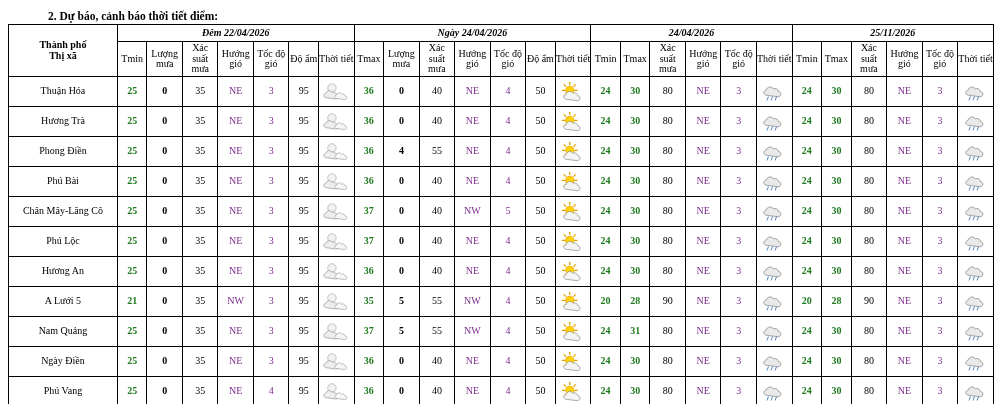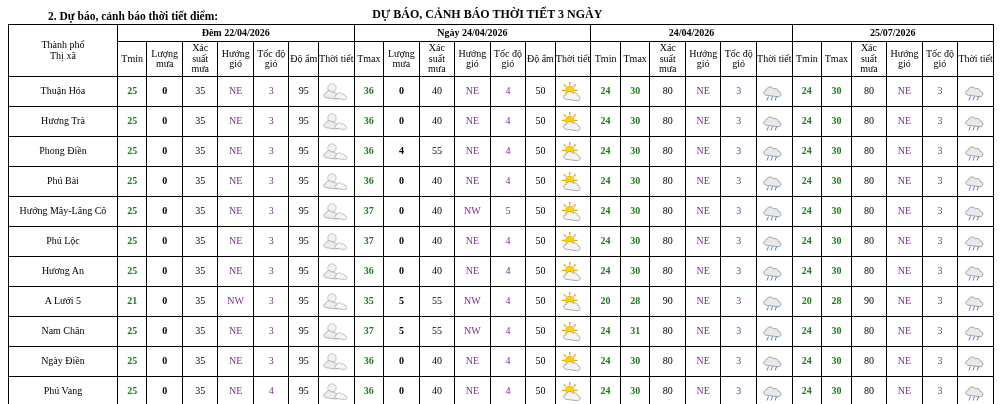--- a/index.html
+++ b/index.html
@@ -49,23 +49,24 @@
     text-align: center;
     vertical-align: middle;
     font-size: 10px;
     padding: 0;
     line-height: 1.05;
   }
   .grp {
     font-weight: bold;
     font-size: 11px;
     height: 16px;
+    font-style: italic;
   }
   .city-head {
-    font-weight: normal;
+    font-weight: bold;
     font-size: 11px;
     line-height: 1.25;
   }
   .sub {
     font-size: 9px;
     height: 34px;
     line-height: 1.1;
     font-weight: normal;
   }
   .city {
@@ -93,21 +94,20 @@
   .c-mid { width: 30px; }
   .c-icon { width: 30px; }
 </style>
 </head>
 <body>
 
 <div class="page">
 
   <div class="header-row">
     <div class="sec-title">2. Dự báo, cảnh báo thời tiết điểm:</div>
-    <div class="doc-title">DỰ BÁO, CẢNH BÁO THỜI TIẾT 3 NGÀY</div>
   </div>
 
   <table class="fc">
     <colgroup>
       <col class="col-city">
       <col class="c-narrow">
         <col class="c-mid">
         <col class="c-mid">
         <col class="c-mid">
         <col class="c-mid">
@@ -135,21 +135,21 @@
     </colgroup>
     <thead>
       <tr>
         <td rowspan="2" class="city-head">
           <div>Thành phố</div>
           <div>Thị xã</div>
         </td>
         <td class="grp" colspan="7">Đêm 22/04/2026</td>
         <td class="grp" colspan="7">Ngày 24/04/2026</td>
         <td class="grp" colspan="6">24/04/2026</td>
-        <td class="grp" colspan="6">25/07/2026</td>
+        <td class="grp" colspan="6">25/11/2026</td>
       </tr>
       <tr>
         <td class="sub">Tmin</td>
         <td class="sub">Lượng mưa</td>
         <td class="sub">Xác suất mưa</td>
         <td class="sub">Hướng gió</td>
         <td class="sub">Tốc độ gió</td>
         <td class="sub">Độ ẩm</td>
         <td class="sub">Thời tiết</td>
 
@@ -435,21 +435,21 @@
               <path d="M7 17c-2 0-3.6-1.4-3.6-3.1 0-1.6 1.3-3 3-3.2.3-2.2 2.3-3.9 4.7-3.9 1.8 0 3.4 1 4.2 2.4.6-.3 1.2-.5 1.9-.5 2.2 0 4 1.6 4.2 3.7 1.8.2 3.1 1.5 3.1 3.2 0 1.8-1.6 3.3-3.6 3.3z" fill="#e9e9e9" stroke="#888888" stroke-width="0.9"></path>
               <g stroke="#4f7fbf" stroke-width="1.2" stroke-linecap="round">
                 <line x1="9" y1="19" x2="7.5" y2="23"></line>
                 <line x1="14" y1="19" x2="12.5" y2="23"></line>
                 <line x1="19" y1="19" x2="17.5" y2="23"></line>
               </g>
             </svg>
           </td>
         </tr>
         <tr>
-          <td class="city">Hướng Mây-Lăng Cô</td>
+          <td class="city">Chân Mây-Lăng Cô</td>
           <td class="v-green">25</td>
           <td class="v-black">0</td>
           <td class="v-plain">35</td>
           <td class="v-purple">NE</td>
           <td class="v-purple">3</td>
           <td class="v-plain">95</td>
           <td class="icon-cell">
             <svg class="wx" viewBox="0 0 32 26">
               <circle cx="11" cy="8" r="5.2" fill="#f2f2f2" stroke="#9a9a9a" stroke-width="0.7"></circle>
               <path d="M4 20c-1.7 0-3-1.2-3-2.7 0-1.4 1.1-2.6 2.6-2.7.3-1.9 2-3.3 4-3.3 1.5 0 2.9.8 3.6 2.1.5-.3 1-.4 1.6-.4 1.9 0 3.4 1.4 3.6 3.2 1.5.1 2.6 1.3 2.6 2.7 0 1.5-1.3 2.8-3 2.8z" fill="#ededed" stroke="#8f8f8f" stroke-width="0.8"></path>
@@ -699,21 +699,21 @@
               <path d="M7 17c-2 0-3.6-1.4-3.6-3.1 0-1.6 1.3-3 3-3.2.3-2.2 2.3-3.9 4.7-3.9 1.8 0 3.4 1 4.2 2.4.6-.3 1.2-.5 1.9-.5 2.2 0 4 1.6 4.2 3.7 1.8.2 3.1 1.5 3.1 3.2 0 1.8-1.6 3.3-3.6 3.3z" fill="#e9e9e9" stroke="#888888" stroke-width="0.9"></path>
               <g stroke="#4f7fbf" stroke-width="1.2" stroke-linecap="round">
                 <line x1="9" y1="19" x2="7.5" y2="23"></line>
                 <line x1="14" y1="19" x2="12.5" y2="23"></line>
                 <line x1="19" y1="19" x2="17.5" y2="23"></line>
               </g>
             </svg>
           </td>
         </tr>
         <tr>
-          <td class="city">Nam Chân</td>
+          <td class="city">Nam Quảng</td>
           <td class="v-green">25</td>
           <td class="v-black">0</td>
           <td class="v-plain">35</td>
           <td class="v-purple">NE</td>
           <td class="v-purple">3</td>
           <td class="v-plain">95</td>
           <td class="icon-cell">
             <svg class="wx" viewBox="0 0 32 26">
               <circle cx="11" cy="8" r="5.2" fill="#f2f2f2" stroke="#9a9a9a" stroke-width="0.7"></circle>
               <path d="M4 20c-1.7 0-3-1.2-3-2.7 0-1.4 1.1-2.6 2.6-2.7.3-1.9 2-3.3 4-3.3 1.5 0 2.9.8 3.6 2.1.5-.3 1-.4 1.6-.4 1.9 0 3.4 1.4 3.6 3.2 1.5.1 2.6 1.3 2.6 2.7 0 1.5-1.3 2.8-3 2.8z" fill="#ededed" stroke="#8f8f8f" stroke-width="0.8"></path>

